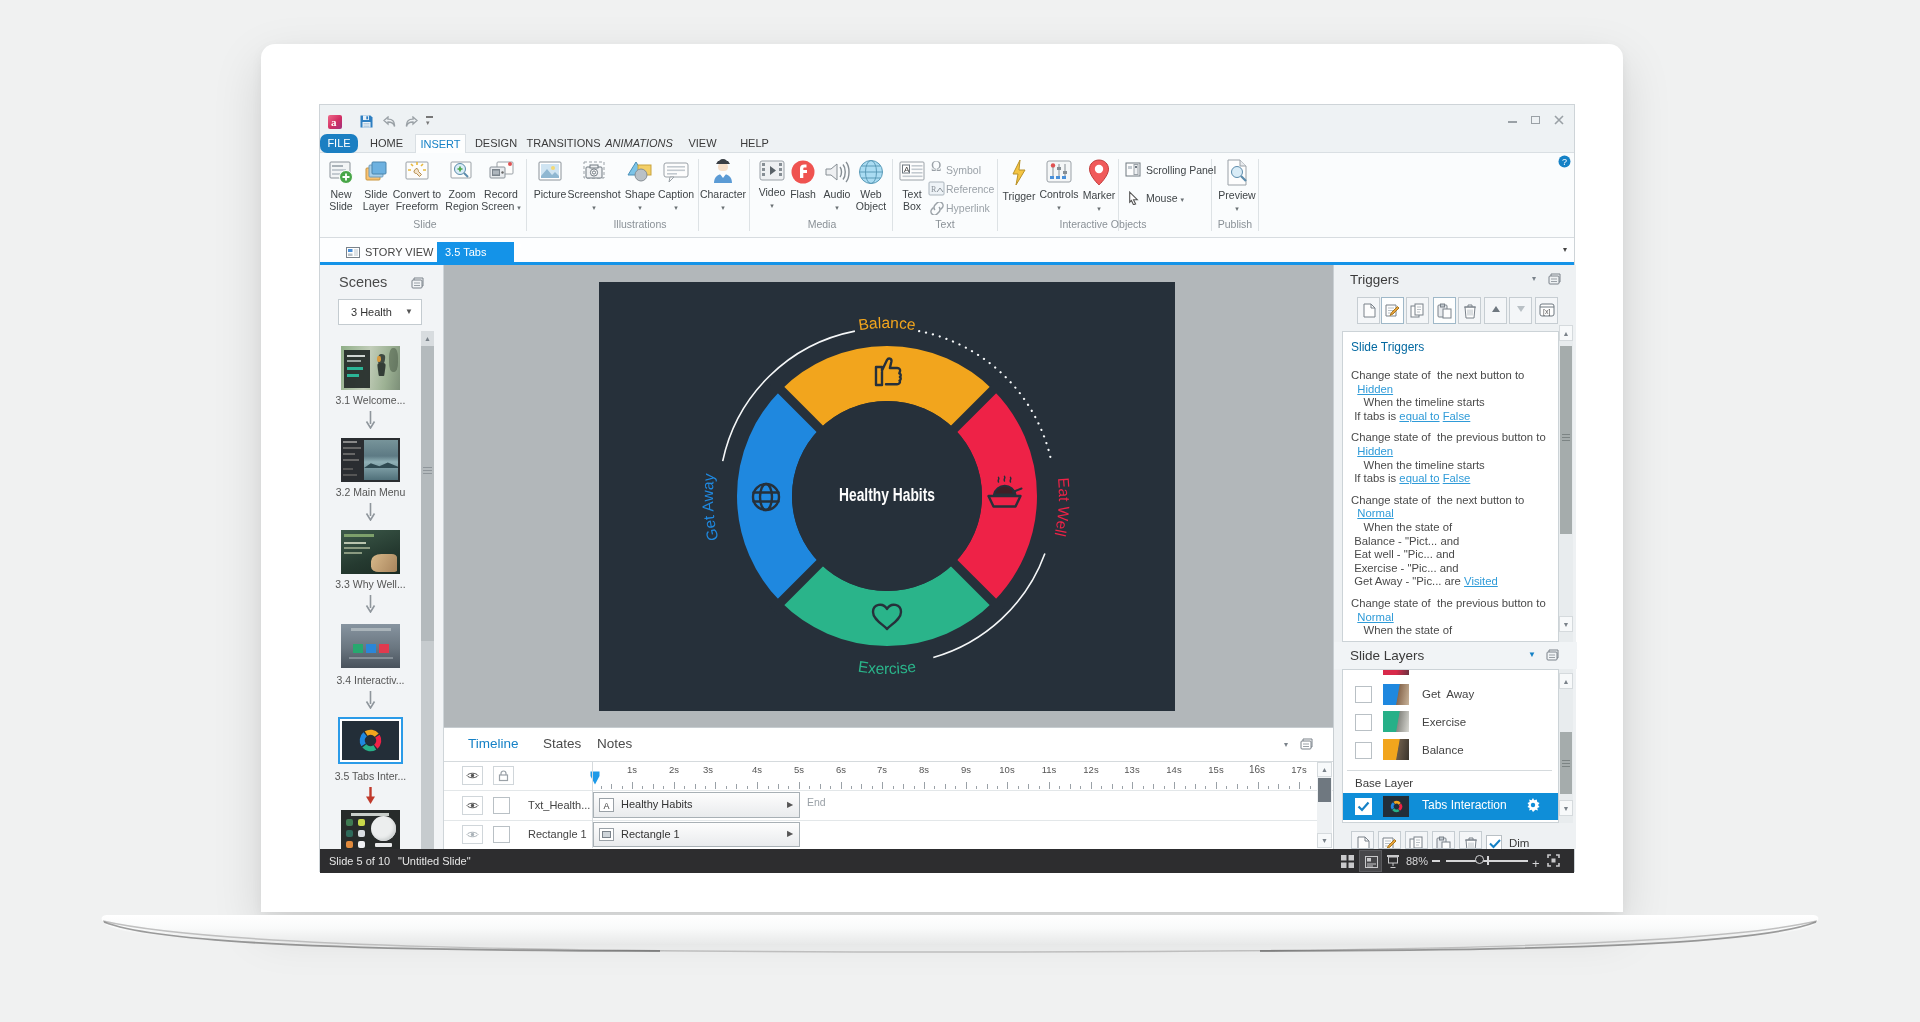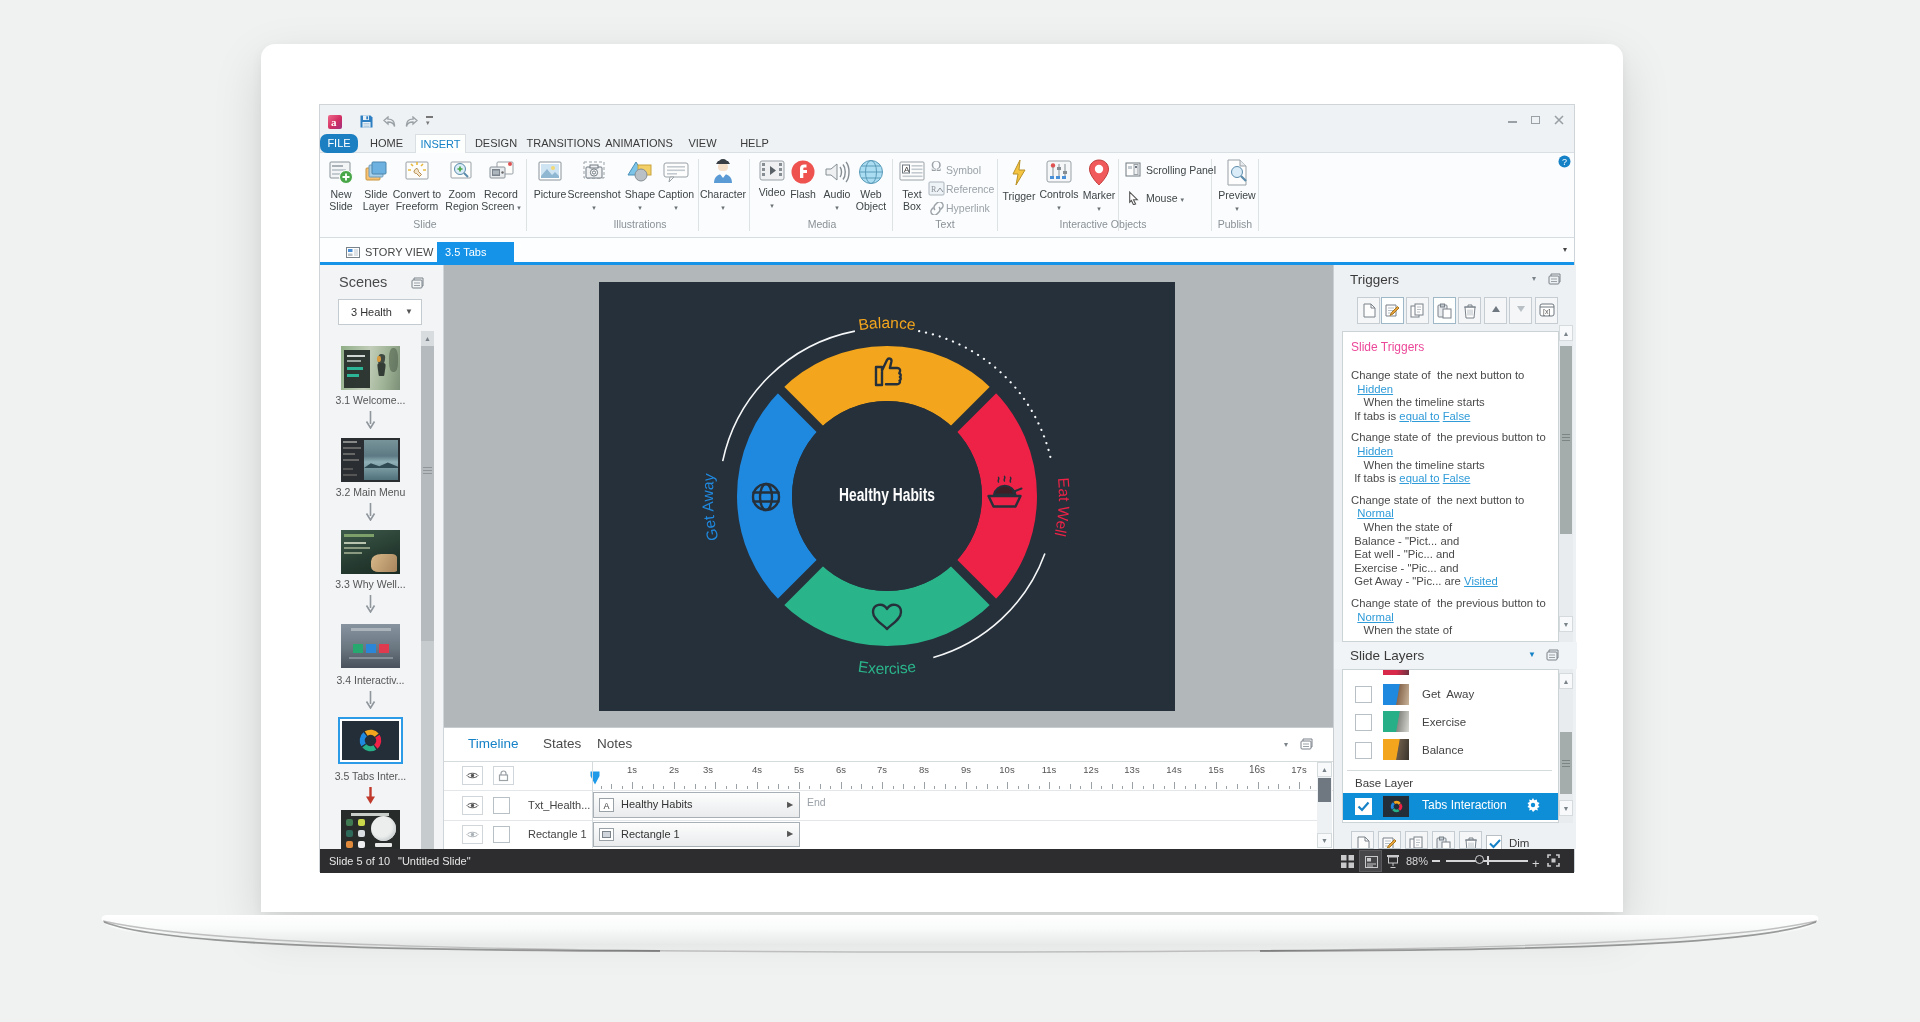--- a/index.html
+++ b/index.html
@@ -86,21 +86,21 @@
       <svg class="abs" style="left:1234px;top:10px" width="10" height="10" viewBox="0 0 10 10">
           <path d="M1 1 9 9 M9 1 1 9" stroke="#9aa1a6" stroke-width="1.6"></path>
         </svg>
     </div>
     <div id="menubar">
       <div class="mtab file" style="left:0;width:38px;border-radius:7px;">FILE</div>
       <div class="mtab" style="left:38px;width:57px;">HOME</div>
       <div class="mtab active" style="left:95px;width:51px;">INSERT</div>
       <div class="mtab" style="left:146px;width:60px;">DESIGN</div>
       <div class="mtab" style="left:206px;width:75px;">TRANSITIONS</div>
-      <div class="mtab" style="left:281px;width:76px;">ANIMATIONS</div>
+      <div class="mtab" style="left:281px;width:76px;font-style:italic;">ANIMATIONS</div>
       <div class="mtab" style="left:357px;width:51px;">VIEW</div>
       <div class="mtab" style="left:408px;width:53px;">HELP</div>
     </div>
     <div id="ribbon">
 
       <div class="rsep" style="left:206px;"></div>
       <div class="rsep" style="left:378px;"></div>
       <div class="rsep" style="left:429px;"></div>
       <div class="rsep" style="left:572px;"></div>
       <div class="rsep" style="left:677px;"></div>
@@ -677,21 +677,21 @@
               <path d="M5 7 1 1h8z" fill="#b9c0c5"></path>
             </svg></div>
           <div class="abs" style="left:201px;top:32px;width:23px;height:27px;border:1px solid #c6cdd2;background:#f4f6f8;text-align:center;padding-top:5px;"><svg width="16" height="14" viewBox="0 0 16 14">
               <rect x="1" y="1" width="14" height="12" rx="2" fill="#fdfdfd" stroke="#6f7880"></rect>
               <path d="M1 4h14" stroke="#6f7880"></path>
               <text x="4" y="11" font-size="7" fill="#555" font-family="Liberation Sans">[x]</text>
             </svg></div>
         </div>
 
       <div class="abs" style="left:8px;top:66px;width:217px;height:311px;background:#fff;border:1px solid #ccd3d7;overflow:hidden;">
-        <div class="abs" style="left:8px;top:8px;font-size:12px;color:#ec4899;">Slide Triggers</div>
+        <div class="abs" style="left:8px;top:8px;font-size:12px;color:#0369a1;">Slide Triggers</div>
         <div class="abs" style="left:8px;top:37px;color:#4a4a4a;font-size:11.3px;line-height:13.6px;">
           Change state of&nbsp; the next button to<br>
           &nbsp;&nbsp;<span class="link">Hidden</span><br>
           &nbsp;&nbsp;&nbsp;&nbsp;When the timeline starts<br>
           &nbsp;If tabs is <span class="link">equal to</span> <span class="link">False</span><br>
           <span style="display:block;height:8px;"></span>
           Change state of&nbsp; the previous button to<br>
           &nbsp;&nbsp;<span class="link">Hidden</span><br>
           &nbsp;&nbsp;&nbsp;&nbsp;When the timeline starts<br>
           &nbsp;If tabs is <span class="link">equal to</span> <span class="link">False</span><br>

